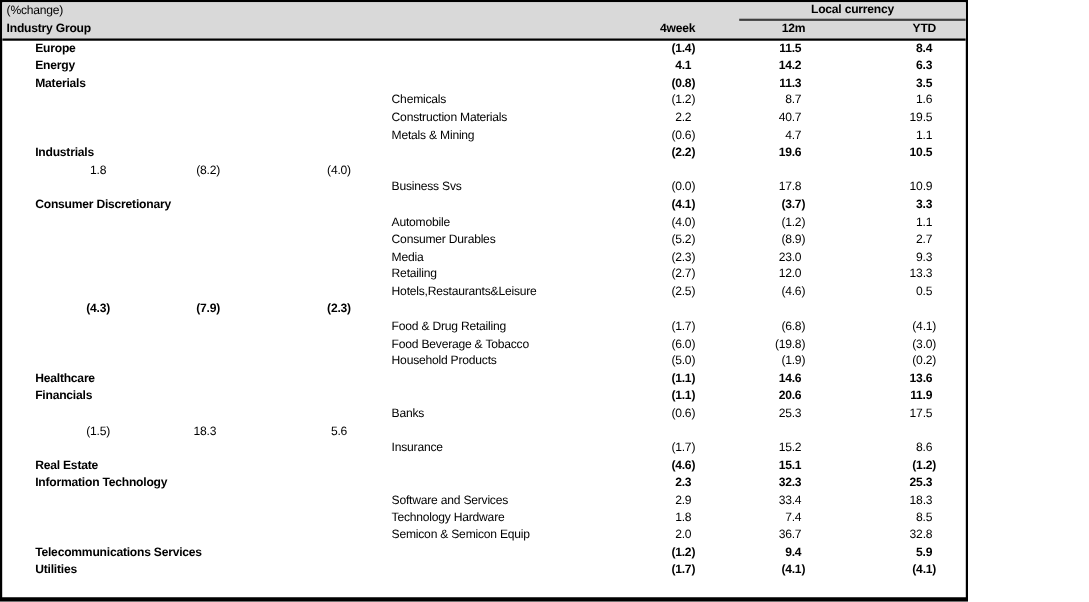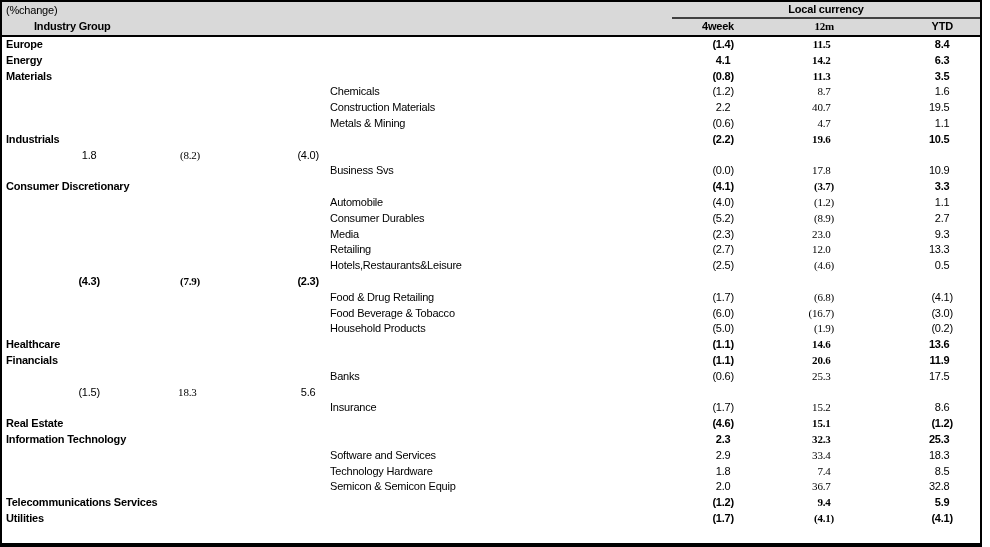--- a/index.html
+++ b/index.html
@@ -1,49 +1,49 @@
 <!DOCTYPE html>
 <html><head>
 <meta charset="utf-8">
 <style>
   html,body{margin:0;padding:0;background:#fff;}
   .tbl{
     position:relative;
-    width:982px;height:547px;
+    width:880px;height:547px;
     box-sizing:border-box;
     border:2px solid #000;
     border-bottom-width:4px;
     background:#fff;
     font-family:"Liberation Sans", sans-serif;
     font-size:11px;
     color:#000;
     letter-spacing:-0.2px;
     overflow:hidden;
   }
   
   .hdr{background:#d9d9d9;border-bottom:2px solid #000;}
   .hrow1{position:relative;height:17px;}
   .pct{position:absolute;left:4px;top:2px;line-height:13px;font-weight:normal;}
   .lc{
     position:absolute;left:670px;right:0;top:0;height:15px;
     border-bottom:2px solid #404040;
     text-align:center;font-weight:bold;line-height:15px;
   }
   .hrow2{display:flex;height:16px;line-height:15px;font-weight:bold;}
-  .ig{flex:1;padding-left:4px;margin-left:28px;}
+  .ig{flex:1;padding-left:4px;}
   
   .cell{text-align:right;white-space:nowrap;}
   .col1{width:98px;}
-  .col2{width:100px;font-family:Liberation Serif, serif;}
+  .col2{width:100px;}
   .col3{width:119px;margin-right:27px;}
   
   .body{width:100%;}
   .row{display:flex;height:15.8px;line-height:15.6px;}
   .row.bold{font-weight:bold;}
-  .row .label{flex:1;padding-left:4px;white-space:nowrap;overflow:hidden;}
+  .row .label{flex:1;padding-left:4px;white-space:nowrap;overflow:hidden;margin-left:26px;}
   .row .label.lvl1{padding-left:328px;}
   
   .ph{visibility:hidden;}
 </style>
 </head>
 <body>
 
 <div class="tbl">
   <div class="hdr">
     <div class="hrow1">
@@ -154,21 +154,21 @@
       </div>
       <div class="row">
         <div class="label lvl1">Food &amp; Drug Retailing</div>
         <div class="cell col1">(1.7)</div>
         <div class="cell col2">(6.8)</div>
         <div class="cell col3">(4.1)</div>
       </div>
       <div class="row">
         <div class="label lvl1">Food Beverage &amp; Tobacco</div>
         <div class="cell col1">(6.0)</div>
-        <div class="cell col2">(16.7)</div>
+        <div class="cell col2">(19.8)</div>
         <div class="cell col3">(3.0)</div>
       </div>
       <div class="row">
         <div class="label lvl1">Household Products</div>
         <div class="cell col1">(5.0)</div>
         <div class="cell col2">(1.9)</div>
         <div class="cell col3">(0.2)</div>
       </div>
       <div class="row bold">
         <div class="label">Healthcare</div>

